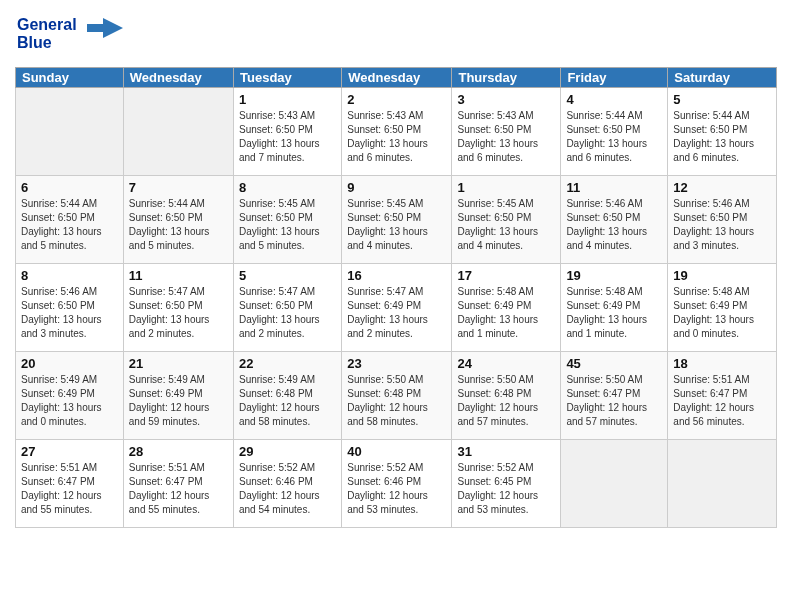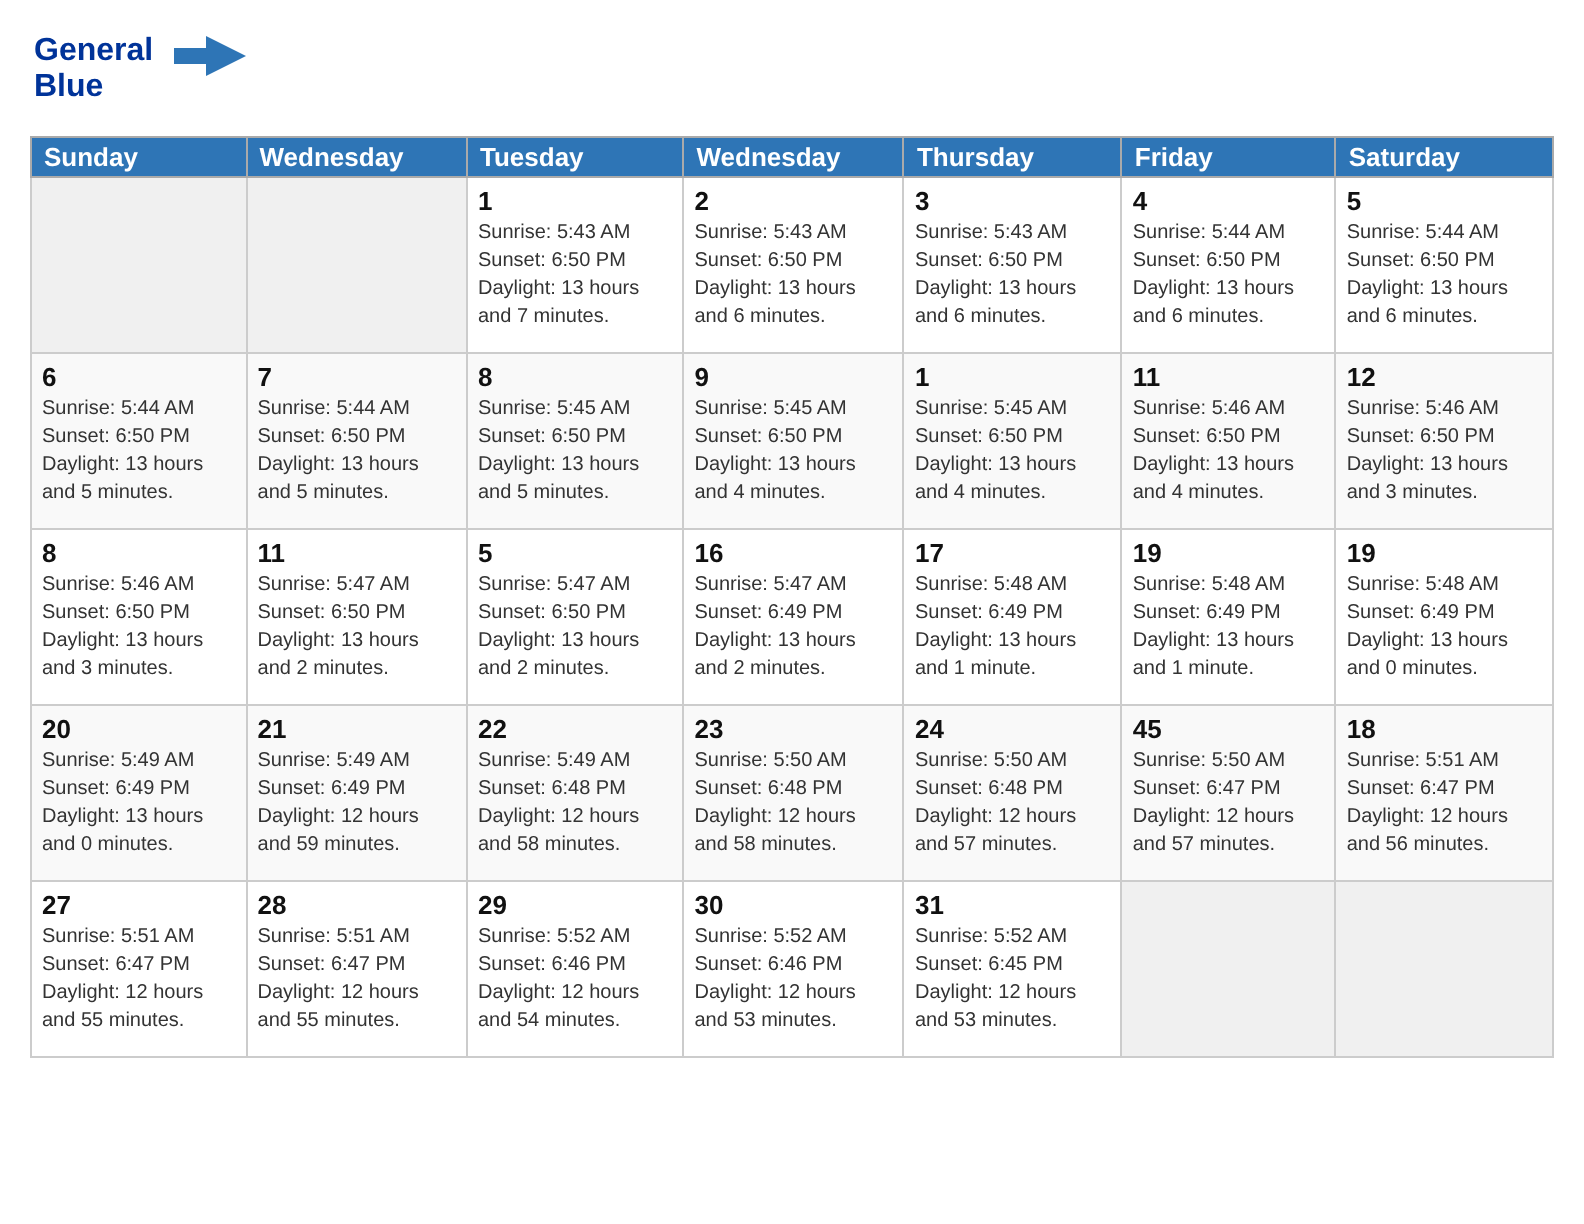--- a/index.html
+++ b/index.html
@@ -235,21 +235,21 @@
           </td>
           <td>
             <span class="day-num">28</span>
             <div class="cell-content">Sunrise: 5:51 AM<br>Sunset: 6:47 PM<br>Daylight: 12 hours and 55 minutes.</div>
           </td>
           <td>
             <span class="day-num">29</span>
             <div class="cell-content">Sunrise: 5:52 AM<br>Sunset: 6:46 PM<br>Daylight: 12 hours and 54 minutes.</div>
           </td>
           <td>
-            <span class="day-num">30</span>
+            <span class="day-num">40</span>
             <div class="cell-content">Sunrise: 5:52 AM<br>Sunset: 6:46 PM<br>Daylight: 12 hours and 53 minutes.</div>
           </td>
           <td>
             <span class="day-num">31</span>
             <div class="cell-content">Sunrise: 5:52 AM<br>Sunset: 6:45 PM<br>Daylight: 12 hours and 53 minutes.</div>
           </td>
           <td class="empty"></td>
           <td class="empty"></td>
         </tr>
       </tbody>

